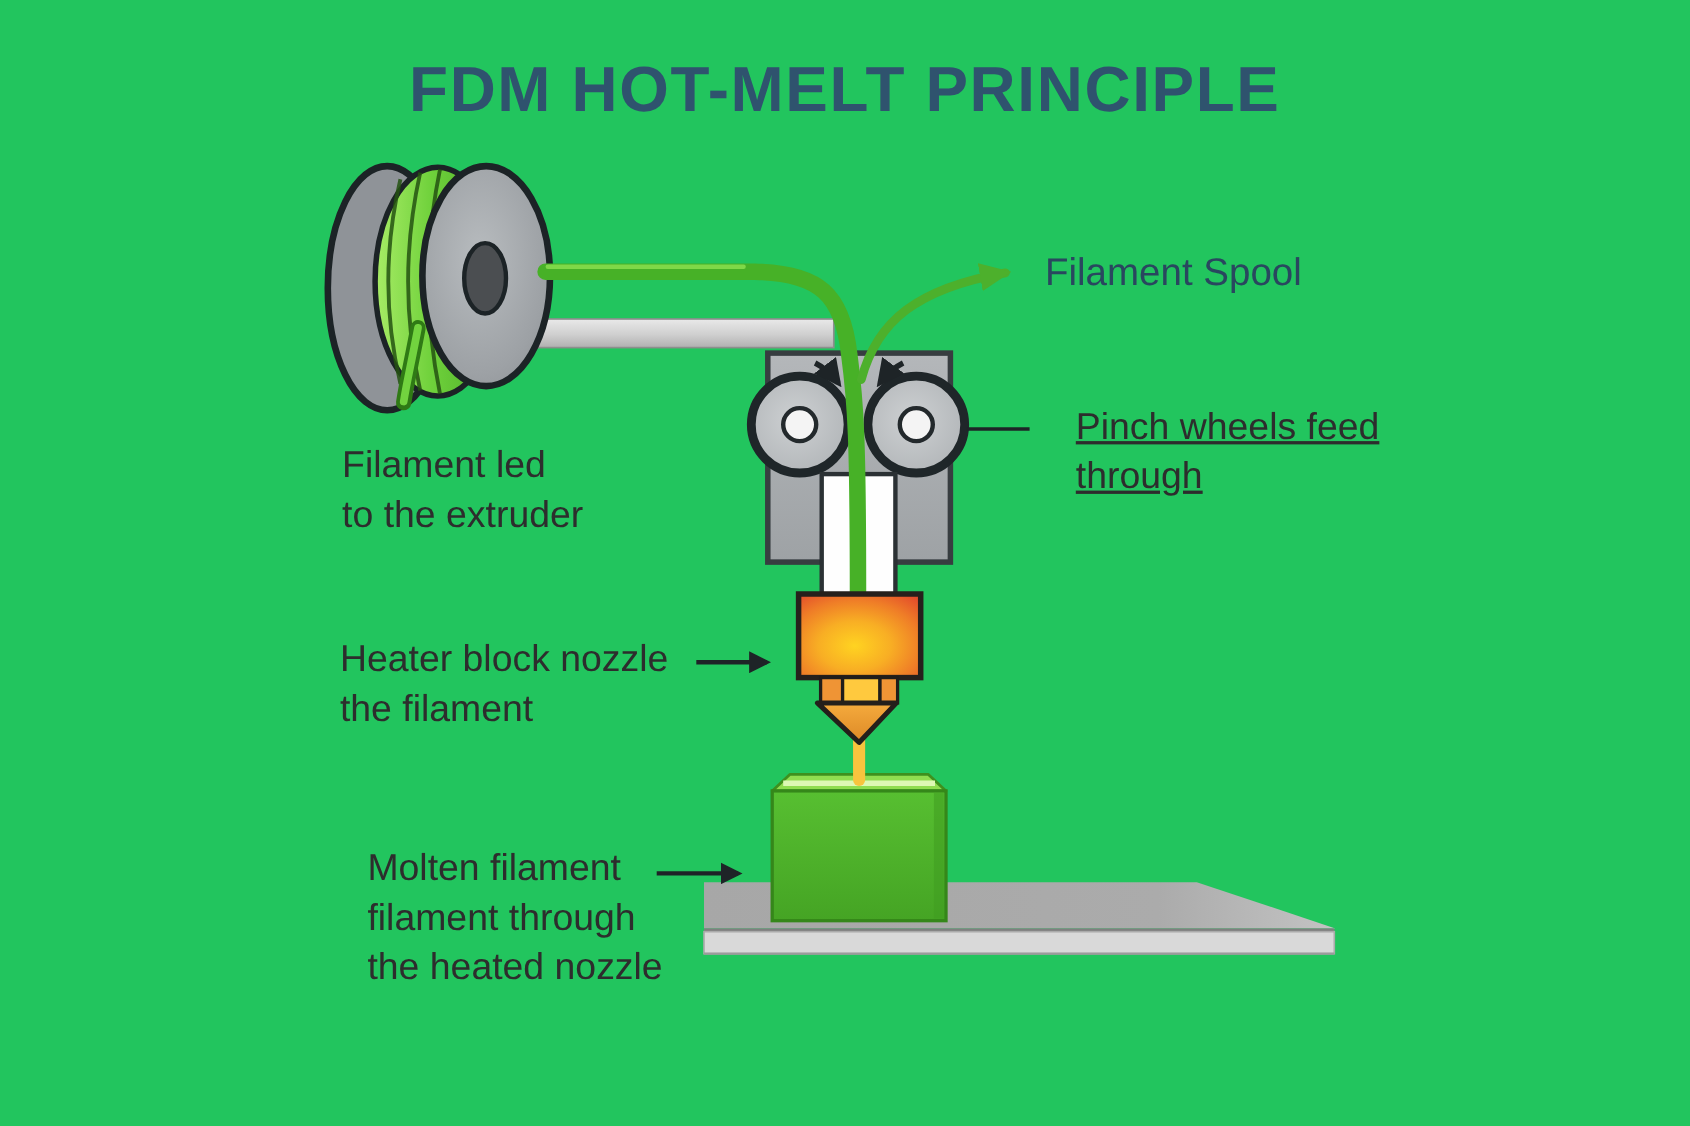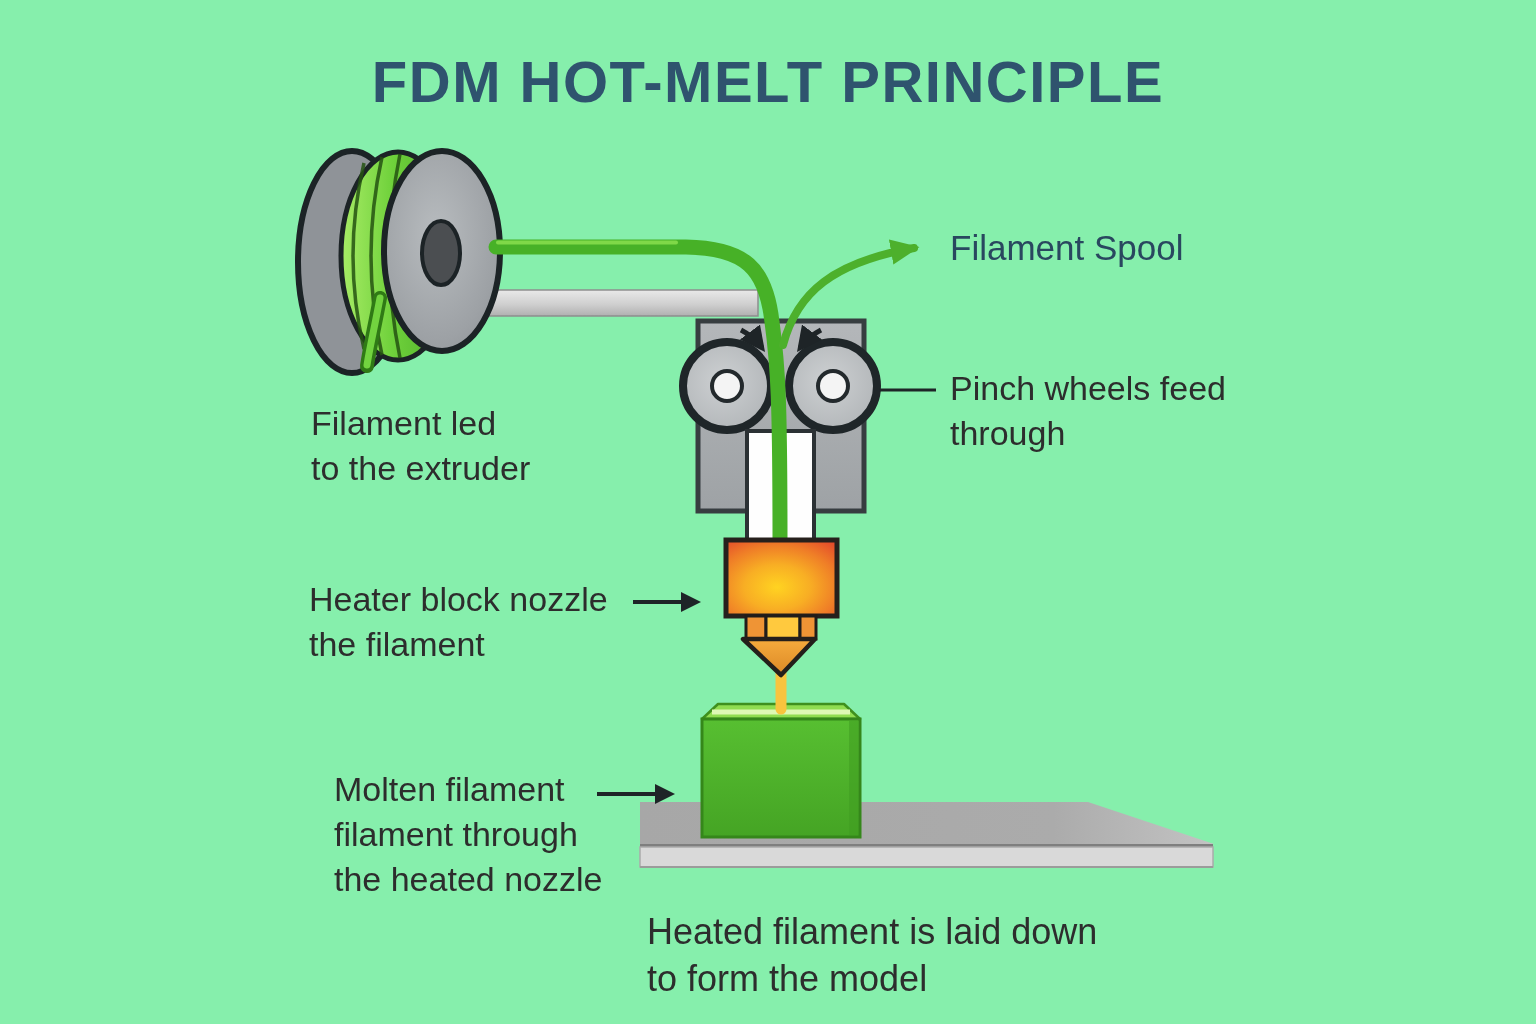--- a/index.html
+++ b/index.html
@@ -1,17 +1,17 @@
 <!DOCTYPE html>
 <html><head>
 <meta charset="utf-8">
 <style>
   html,body{margin:0;padding:0;}
   body{width:1536px;height:1024px;background:#f5f5f6;font-family:"Liberation Sans","DejaVu Sans",sans-serif;overflow:hidden;}
-  .canvas{position:relative;width:1536px;height:1024px;background:#86efac;}
+  .canvas{position:relative;width:1536px;height:1024px;background:#22c55e;}
   .canvas svg{position:absolute;left:0;top:0;}
   .title{position:absolute;left:0;top:48px;width:100%;margin:0;text-align:center;
          font-size:58px;font-weight:bold;letter-spacing:1.5px;color:#2f536e;}
   .label{position:absolute;color:#2d2d2d;font-size:34px;line-height:45px;white-space:nowrap;}
   .label .ln{display:block;}
   .label-blue{color:#29475f;font-size:35px;}
   .label-big{font-size:36px;line-height:47px;}
 </style>
 </head>
 <body>
@@ -137,39 +137,35 @@
     <path d="M597,794 L671,794" stroke="#1e2427" stroke-width="4" marker-end="url(#headDark)"></path>
     <line x1="879" y1="390" x2="936" y2="390" stroke="#1e2427" stroke-width="3"></line>
   </svg>
 
   <h1 class="title">FDM HOT-MELT PRINCIPLE</h1>
 
   <div class="label label-blue" style="left:950px;top:225px;">
     <span class="ln">Filament Spool</span>
   </div>
 
-  <div class="label" style="left:950px;top:366px;">
+  <div class="label" style="left:978px;top:366px;text-decoration:underline;">
     <span class="ln">Pinch wheels feed</span>
     <span class="ln">through</span>
   </div>
 
   <div class="label" style="left:311px;top:401px;">
     <span class="ln">Filament led</span>
     <span class="ln">to the extruder</span>
   </div>
 
   <div class="label" style="left:309px;top:577px;">
     <span class="ln">Heater block nozzle</span>
     <span class="ln">the filament</span>
   </div>
 
   <div class="label" style="left:316px;top:767px;margin-left:18px;">
     <span class="ln">Molten filament</span>
     <span class="ln">filament through</span>
     <span class="ln">the heated nozzle</span>
   </div>
 
-  <div class="label label-big" style="left:647px;top:908px;">
-    <span class="ln">Heated filament is laid down</span>
-    <span class="ln">to form the model</span>
-  </div>
 
 </div>
 
 </body></html>

